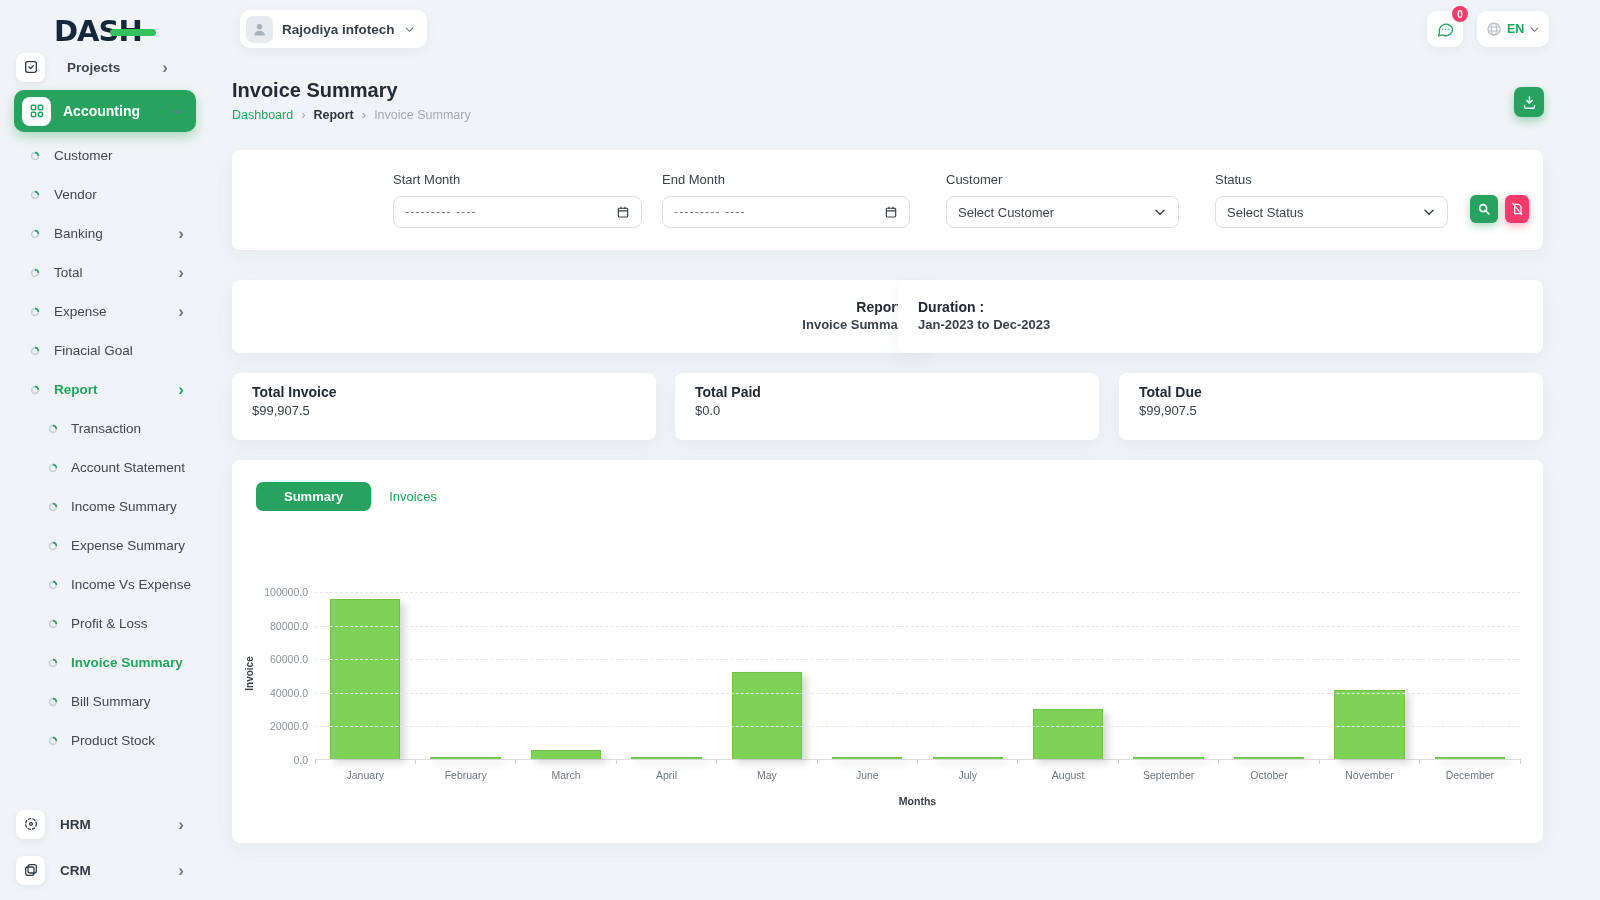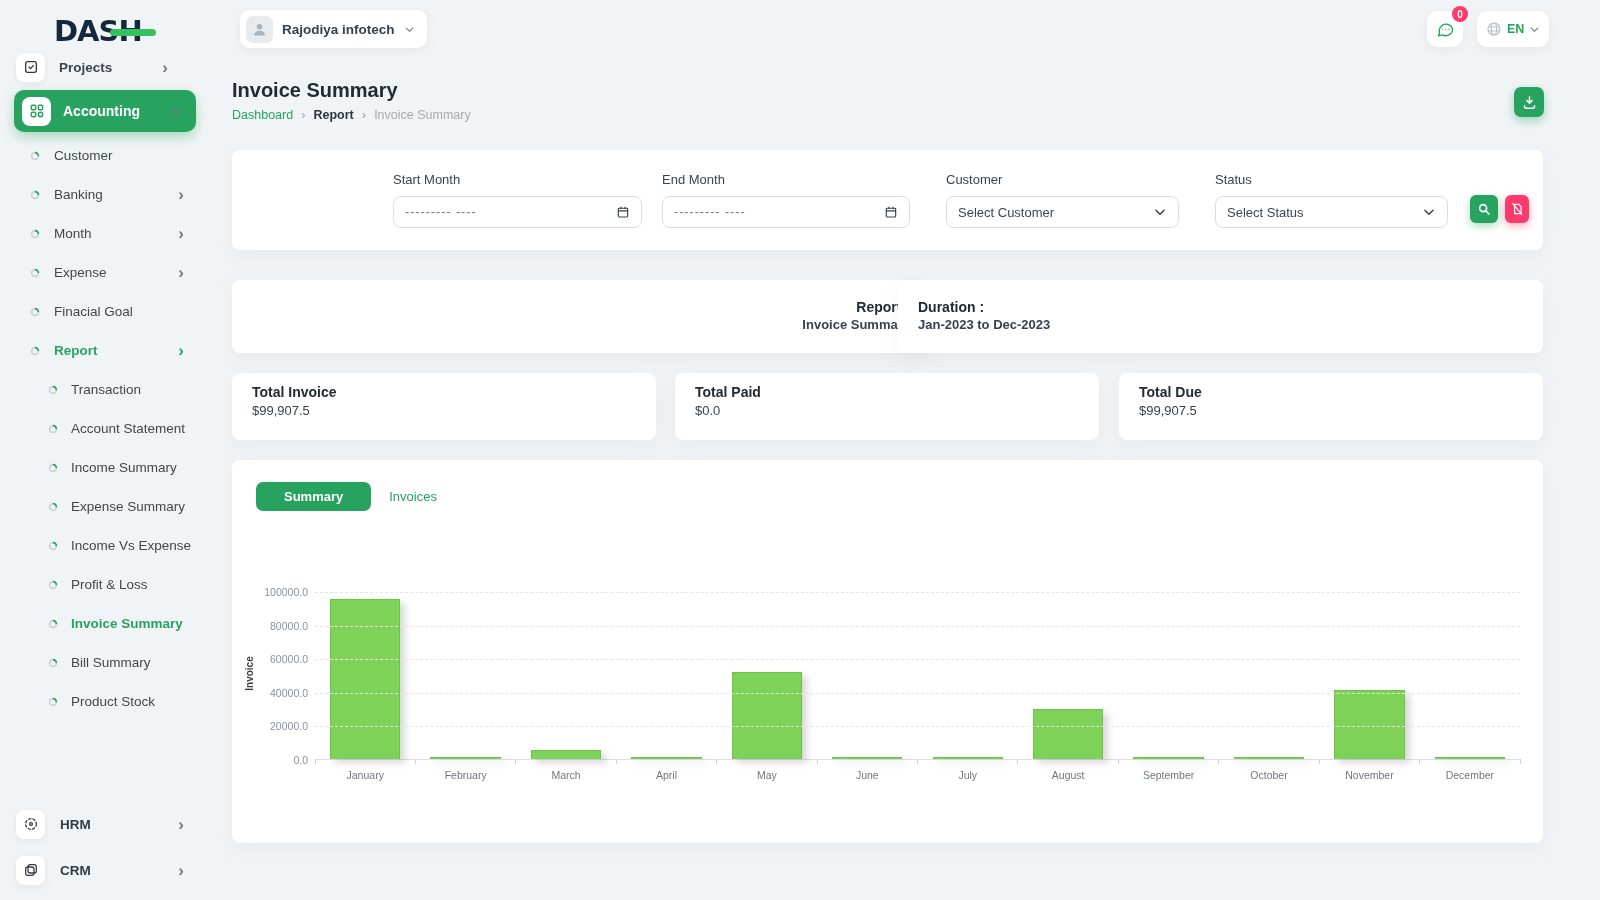--- a/index.html
+++ b/index.html
@@ -29,21 +29,21 @@
   .badge{position:absolute; top:-5px; right:-5px; min-width:16px; height:16px; border-radius:8px; background:var(--danger); color:#fff; font-size:10px; font-weight:700; display:flex; align-items:center; justify-content:center; padding:0 4px;}
   .lang-chip{left:1477px; top:11px; height:36px; padding:0 9px; gap:5px; cursor:pointer;}
   .lang-chip .globe{width:16px; height:16px;}
   .lang-code{font-size:12.5px; font-weight:700; color:var(--primary);}
 
   
   .sidebar{position:absolute; left:0; top:0; width:210px; height:900px;}
   .side-row{position:relative; display:flex; align-items:center; cursor:pointer;}
   .icon-box{width:29px; height:29px; border-radius:8px; background:#fff; box-shadow:0 2px 6px rgba(150,165,180,.18); display:flex; align-items:center; justify-content:center; flex:0 0 29px;}
   .icon-box svg{width:16px; height:16px;}
-  .projects-row{position:absolute; left:16px; top:51px; width:178px; height:32px; gap:14px;}
+  .projects-row{position:absolute; left:16px; top:51px; width:178px; height:32px; gap:22px;}
   .side-top-label{font-size:13.5px; font-weight:600; color:#3c444d;}
   .accounting-pill{position:absolute; left:14px; top:90px; width:182px; height:42px; border-radius:10px; background:var(--primary); box-shadow:0 5px 12px rgba(39,163,95,.35); display:flex; align-items:center; padding:0 14px 0 8px; gap:12px; cursor:pointer;}
   .accounting-pill .icon-box{box-shadow:none;}
   .accounting-label{font-size:14px; font-weight:700; color:#fff; flex:1;}
   .menu{position:absolute; left:0; top:136px; width:210px;}
   .side-item{height:39px; display:flex; align-items:center; padding-left:30px; gap:14px; cursor:pointer;}
   .side-item.sub{padding-left:48px; gap:13px;}
   .side-label{font-size:13.5px; font-weight:500; color:#40484f;}
   .side-item.active .side-label{color:var(--primary); font-weight:700;}
   .side-chev{margin-left:auto; margin-right:26px; font-size:17px; line-height:1; color:#727b84; font-weight:600;}
@@ -147,29 +147,36 @@
           <circle cx="5" cy="5" r="3.4" stroke="#c8d1d7" stroke-width="1.7"></circle>
           <path d="M5 1.6A3.4 3.4 0 0 1 8.4 5" stroke="#27a35f" stroke-width="1.7"></path>
         </svg>
         <span class="side-label">Customer</span>
       </div>
       <div class="side-item">
         <svg class="bullet" viewBox="0 0 10 10" fill="none">
           <circle cx="5" cy="5" r="3.4" stroke="#c8d1d7" stroke-width="1.7"></circle>
           <path d="M5 1.6A3.4 3.4 0 0 1 8.4 5" stroke="#27a35f" stroke-width="1.7"></path>
         </svg>
+        <span class="side-label">Vendor</span>
+      </div>
+      <div class="side-item">
+        <svg class="bullet" viewBox="0 0 10 10" fill="none">
+          <circle cx="5" cy="5" r="3.4" stroke="#c8d1d7" stroke-width="1.7"></circle>
+          <path d="M5 1.6A3.4 3.4 0 0 1 8.4 5" stroke="#27a35f" stroke-width="1.7"></path>
+        </svg>
         <span class="side-label">Banking</span>
         <span class="side-chev">›</span>
       </div>
       <div class="side-item">
         <svg class="bullet" viewBox="0 0 10 10" fill="none">
           <circle cx="5" cy="5" r="3.4" stroke="#c8d1d7" stroke-width="1.7"></circle>
           <path d="M5 1.6A3.4 3.4 0 0 1 8.4 5" stroke="#27a35f" stroke-width="1.7"></path>
         </svg>
-        <span class="side-label">Month</span>
+        <span class="side-label">Total</span>
         <span class="side-chev">›</span>
       </div>
       <div class="side-item">
         <svg class="bullet" viewBox="0 0 10 10" fill="none">
           <circle cx="5" cy="5" r="3.4" stroke="#c8d1d7" stroke-width="1.7"></circle>
           <path d="M5 1.6A3.4 3.4 0 0 1 8.4 5" stroke="#27a35f" stroke-width="1.7"></path>
         </svg>
         <span class="side-label">Expense</span>
         <span class="side-chev">›</span>
       </div>
@@ -480,13 +487,14 @@
       <div class="xlab">April</div>
       <div class="xlab">May</div>
       <div class="xlab">June</div>
       <div class="xlab">July</div>
       <div class="xlab">August</div>
       <div class="xlab">September</div>
       <div class="xlab">October</div>
       <div class="xlab">November</div>
       <div class="xlab">December</div>
     </div>
+  <div class="x-title">Months</div>
 </div>
 
 </body></html>

